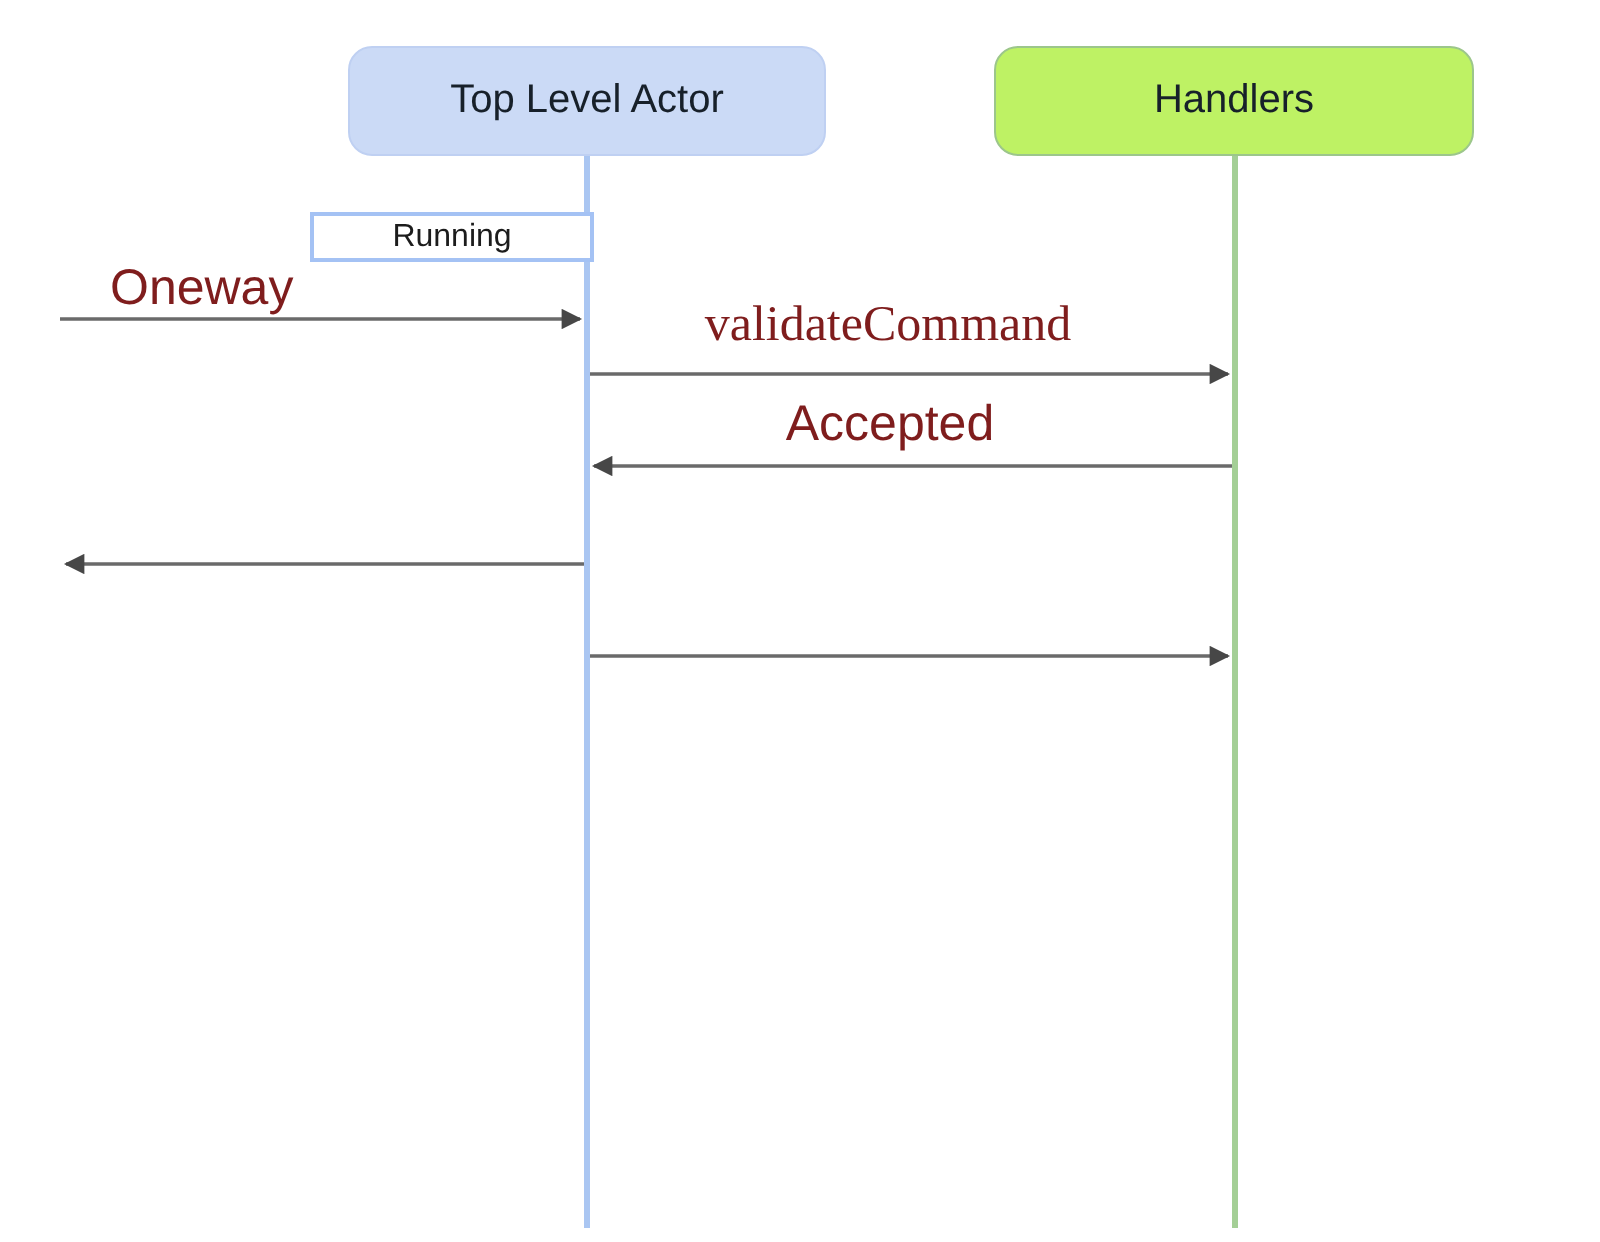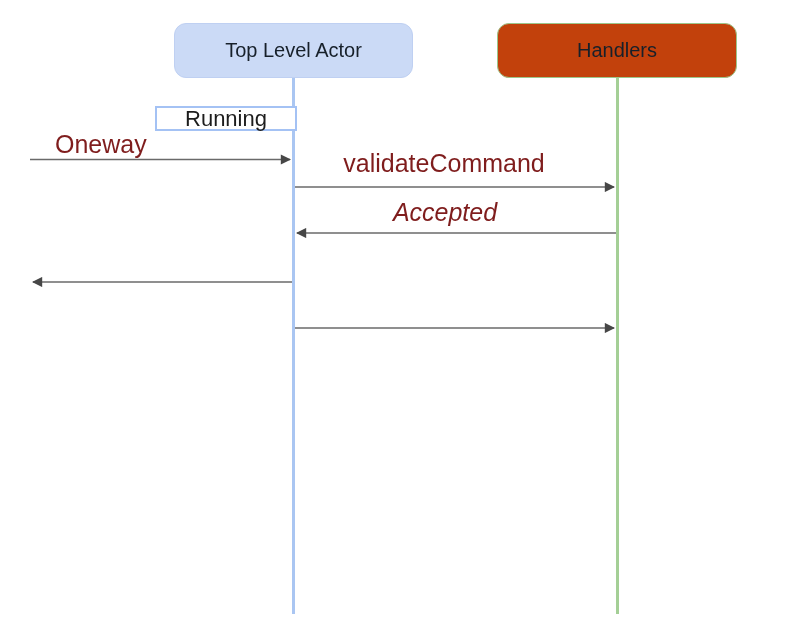--- a/index.html
+++ b/index.html
@@ -29,21 +29,21 @@
   }
   .actor-box.blue {
     left: 174px;
     width: 239px;
     background: #cbdaf6;
     border: 1px solid #bfd0f2;
   }
   .actor-box.green {
     left: 497px;
     width: 240px;
-    background: #c2410c;
+    background: #bef264;
     border: 1.5px solid #9cc68b;
   }
   .svg-layer {
     position: absolute;
     left: 0;
     top: 0;
     width: 800px;
     height: 621px;
   }
   .state-box {
@@ -51,36 +51,36 @@
     left: 155px;
     top: 106px;
     width: 142px;
     height: 25px;
     background: #ffffff;
     border: 2px solid #a4c2f4;
     box-sizing: border-box;
     display: flex;
     align-items: center;
     justify-content: center;
-    font-size: 22px;
+    font-size: 16px;
     color: #1c1c1c;
   }
   .msg-label {
     position: absolute;
     font-size: 25px;
     color: #7f1d1d;
     white-space: nowrap;
     line-height: 22px;
   }
   .msg-label.centered {
     transform: translateX(-50%);
   }
   #label-oneway              { left: 55px;  top: 133px; }
-  #label-validate-command    { left: 444px; top: 152px; }
-  #label-accepted            { left: 445px; top: 201px; font-style: italic; }
+  #label-validate-command    { left: 444px; top: 152px; font-family: Liberation Serif, serif; }
+  #label-accepted            { left: 445px; top: 201px; }
   #label-validation-response { left: 52px;  top: 246px; }
   #label-on-oneway           { left: 453px; top: 296px; }
 </style>
 </head>
 <body>
 
 <div class="diagram">
 
   <svg class="svg-layer" viewBox="0 0 800 621" xmlns="http://www.w3.org/2000/svg">
     <defs>

